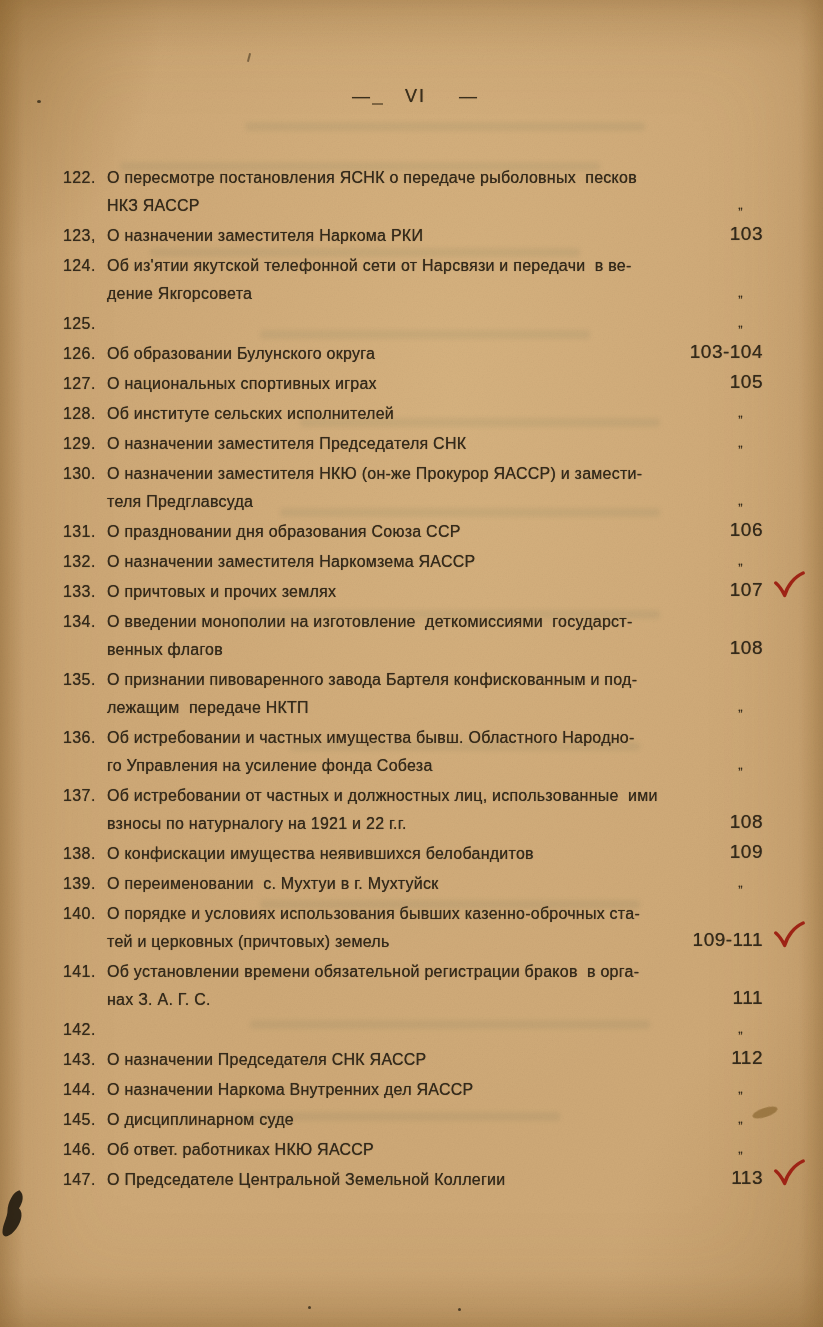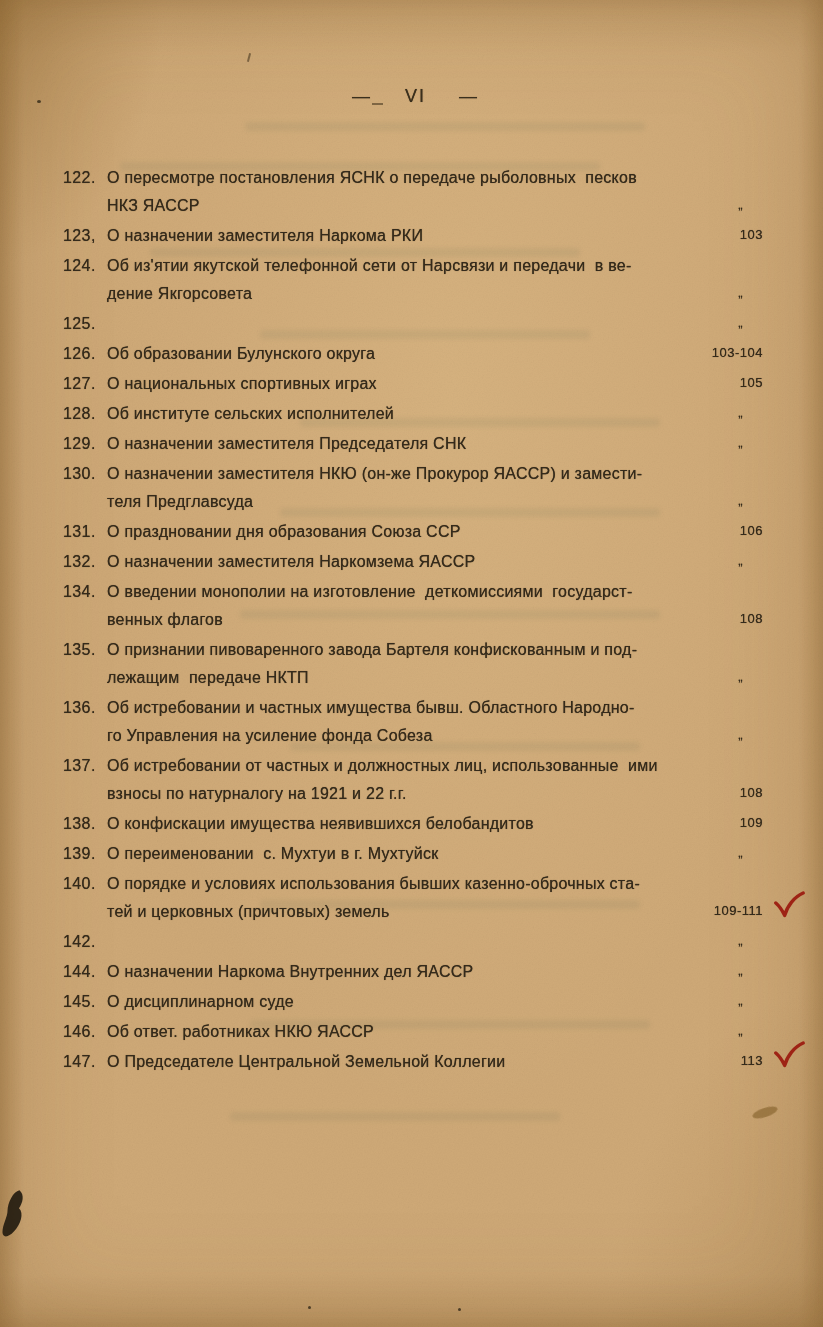--- a/index.html
+++ b/index.html
@@ -26,21 +26,21 @@
     color:#3a2f1d;text-shadow:0 0 .7px rgba(46,35,18,.85);
   }
   .toc{position:absolute;top:139px;left:63px;width:700px;margin-top:25px;}
   .row{position:relative;display:flex;margin-bottom:2px;line-height:28px;font-size:16px;}
   .num{flex:0 0 44px;letter-spacing:.4px;text-shadow:0 0 .7px rgba(46,35,18,.85);}
   .title{
     width:606px;white-space:pre-wrap;letter-spacing:.25px;
     text-shadow:0 0 .7px rgba(46,35,18,.85);
   }
   .refwrap{position:absolute;right:0;bottom:2px;line-height:26px;}
-  .ref{font-size:13px;letter-spacing:.5px;text-shadow:0 0 .7px rgba(46,35,18,.85);}
+  .ref{font-size:19px;letter-spacing:.5px;text-shadow:0 0 .7px rgba(46,35,18,.85);}
   .ref.ditto{display:inline-block;padding-right:20px;font-size:13px;}
   .check{display:none;position:absolute;left:100%;bottom:-3px;margin-left:9px;}
   .row.has-check .check{display:block;}
   .ghost{position:absolute;border-radius:4px;background:rgba(95,105,75,.10);filter:blur(2px);pointer-events:none;}
   .speck{position:absolute;background:rgba(40,32,18,.75);border-radius:50%;pointer-events:none;}
   .mark{position:absolute;background:rgba(60,46,24,.55);pointer-events:none;}
   .smudge{position:absolute;left:752px;top:1108px;width:26px;height:9px;border-radius:50%;
     background:rgba(128,94,38,.6);filter:blur(.6px);transform:rotate(-18deg);}
   .blot{position:absolute;left:2px;top:1188px;}
 </style>
@@ -177,20 +177,32 @@
 
     <div class="row">
       <span class="num">132.</span>
       <span class="title">О назначении заместителя Наркомзема ЯАССР</span>
       <span class="refwrap">
         <span class="ref ditto">„</span>
         
       </span>
     </div>
 
+    <div class="row has-check">
+      <span class="num">133.</span>
+      <span class="title">О причтовых и прочих землях</span>
+      <span class="refwrap">
+        <span class="ref">107</span>
+        <span class="check">
+          <svg width="36" height="28" viewBox="0 0 36 28">
+            <path d="M4 11 C7 14 10 19 12 24 C15 15 23 6 32 3" fill="none" stroke="#9e2315" stroke-width="3.4" stroke-linecap="round" stroke-linejoin="round" transform="rotate(-4 18 14)"></path>
+          </svg>
+        </span>
+      </span>
+    </div>
 
     <div class="row">
       <span class="num">134.</span>
       <span class="title">О введении монополии на изготовление  деткомиссиями  государст-
 венных флагов</span>
       <span class="refwrap">
         <span class="ref">108</span>
         
       </span>
     </div>
@@ -250,29 +262,46 @@
       <span class="refwrap">
         <span class="ref">109-111</span>
         <span class="check">
           <svg width="36" height="28" viewBox="0 0 36 28">
             <path d="M4 11 C7 14 10 19 12 24 C15 15 23 6 32 3" fill="none" stroke="#9e2315" stroke-width="3.4" stroke-linecap="round" stroke-linejoin="round" transform="rotate(-4 18 14)"></path>
           </svg>
         </span>
       </span>
     </div>
 
+    <div class="row">
+      <span class="num">141.</span>
+      <span class="title">Об установлении времени обязательной регистрации браков  в орга-
+нах З. А. Г. С.</span>
+      <span class="refwrap">
+        <span class="ref">111</span>
+        
+      </span>
+    </div>
 
     <div class="row">
       <span class="num">142.</span>
       <span class="refwrap">
         <span class="ref ditto">„</span>
         
       </span>
     </div>
 
+    <div class="row">
+      <span class="num">143.</span>
+      <span class="title">О назначении Председателя СНК ЯАССР</span>
+      <span class="refwrap">
+        <span class="ref">112</span>
+        
+      </span>
+    </div>
 
     <div class="row">
       <span class="num">144.</span>
       <span class="title">О назначении Наркома Внутренних дел ЯАССР</span>
       <span class="refwrap">
         <span class="ref ditto">„</span>
         
       </span>
     </div>
 

